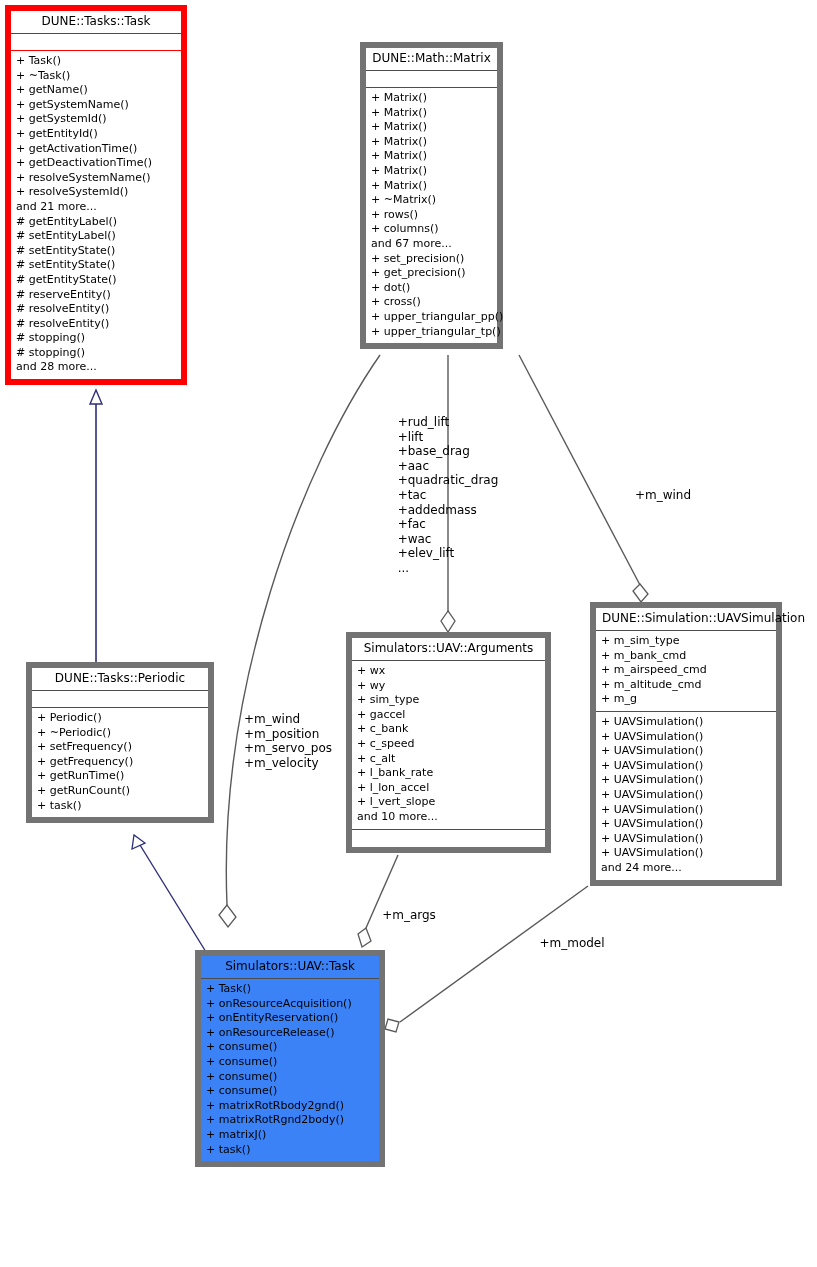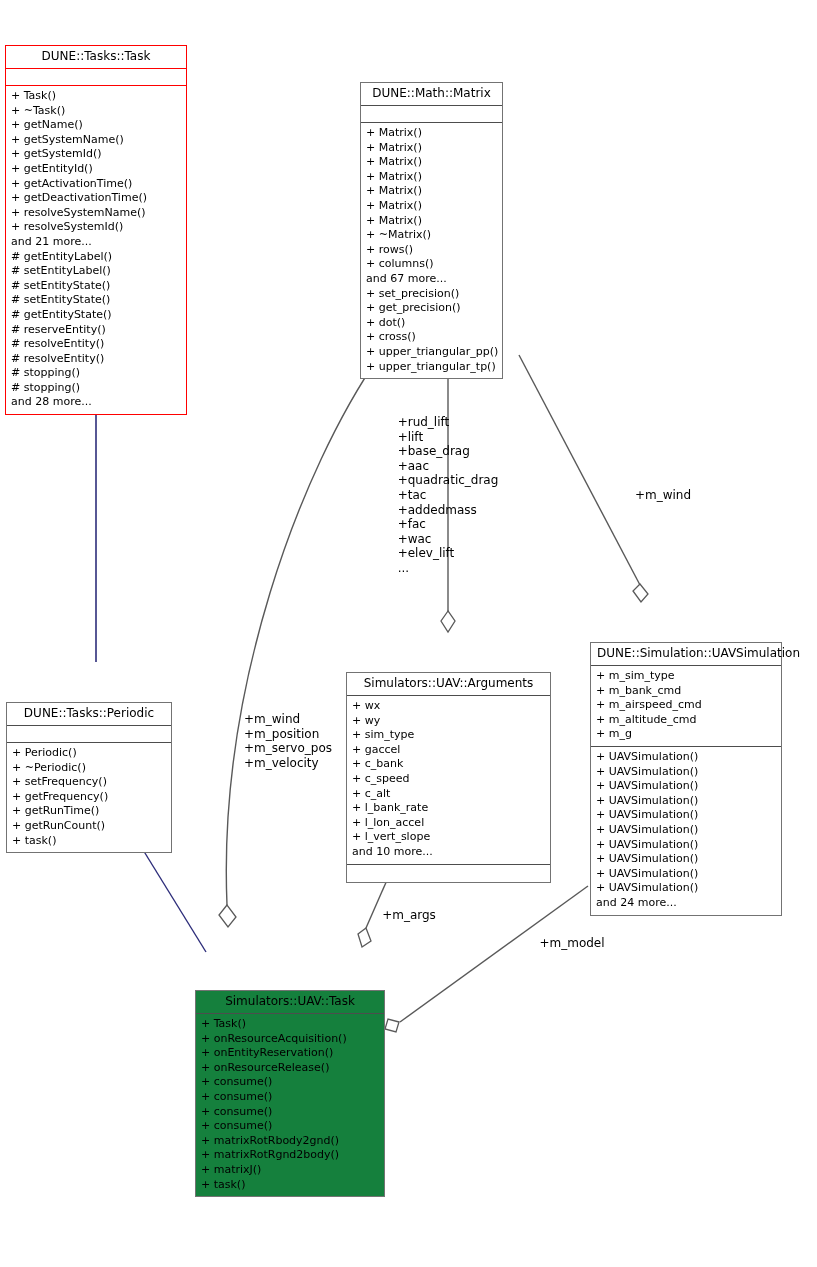--- a/index.html
+++ b/index.html
@@ -19,30 +19,29 @@
     position: absolute;
     left: 0;
     top: 0;
     width: 817px;
     height: 1267px;
     pointer-events: none;
   }
   .uml-box {
     position: absolute;
     box-sizing: border-box;
-    border: 1px solid #737373;
+    border: 6px solid #737373;
     background: #ffffff;
     z-index: 5;
-    margin-top: 40px;
   }
   .uml-box.red {
     border-color: #ff0000;
   }
   .uml-box.filled {
-    background: #15803d;
+    background: #3b82f6;
   }
   .uml-title {
     box-sizing: border-box;
     text-align: center;
     font-size: 12px;
     color: #000000;
     padding: 4px 6px 5px 6px;
     line-height: 13px;
     border-bottom: 1px solid #4d4d4d;
     white-space: nowrap;
@@ -188,21 +187,21 @@
         <div>and 67 more...</div>
         <div>+ set_precision()</div>
         <div>+ get_precision()</div>
         <div>+ dot()</div>
         <div>+ cross()</div>
         <div>+ upper_triangular_pp()</div>
         <div>+ upper_triangular_tp()</div>
       </div>
   </div>
 
-  <div class="uml-box" style="left:6px; top:662px; width:166px;">
+  <div class="uml-box" style="left:26px; top:662px; width:188px;">
     <div class="uml-title">DUNE::Tasks::Periodic</div>
     <div class="uml-compartment empty"></div>
     <div class="uml-compartment last">
         <div>+ Periodic()</div>
         <div>+ ~Periodic()</div>
         <div>+ setFrequency()</div>
         <div>+ getFrequency()</div>
         <div>+ getRunTime()</div>
         <div>+ getRunCount()</div>
         <div>+ task()</div>

